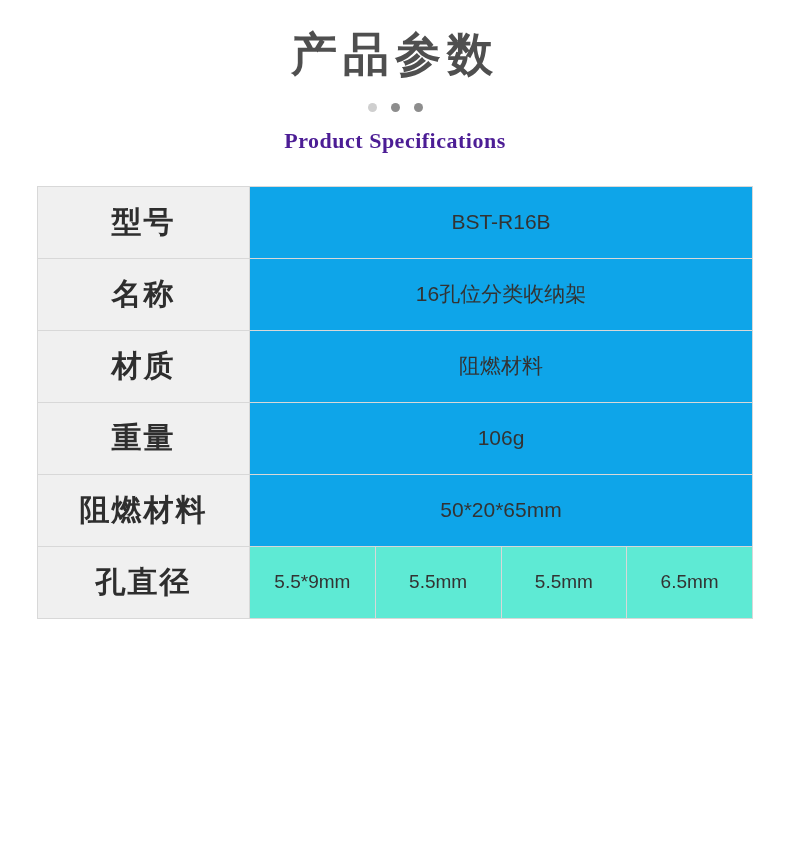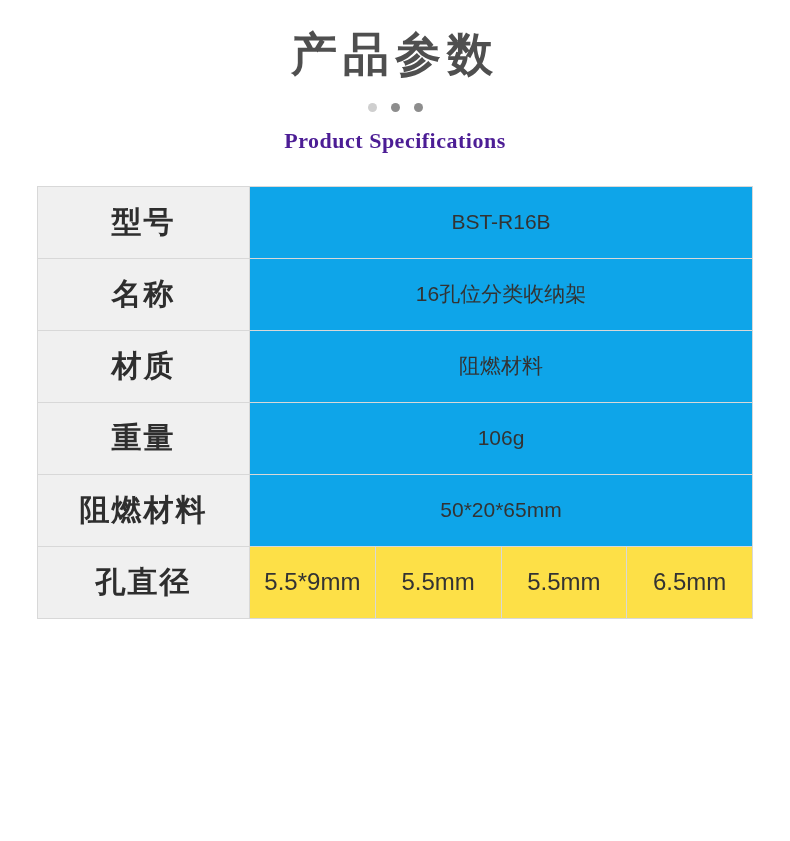--- a/index.html
+++ b/index.html
@@ -79,22 +79,22 @@
     font-weight: bold;
     font-size: 30px;
     letter-spacing: 2px;
     color: #2e2e2e;
   }
   .spec-table td.value {
     background: #0ea5e9;
     font-size: 21px;
   }
   .spec-table td.value-sub {
-    background: #fde047;
-    font-size: 24px;
+    background: #5eead4;
+    font-size: 19px;
   }
 </style>
 </head>
 <body>
 
 <div class="page">
 
   <div class="header">
     <div class="title-cn">产品参数</div>
     <div class="dots">

